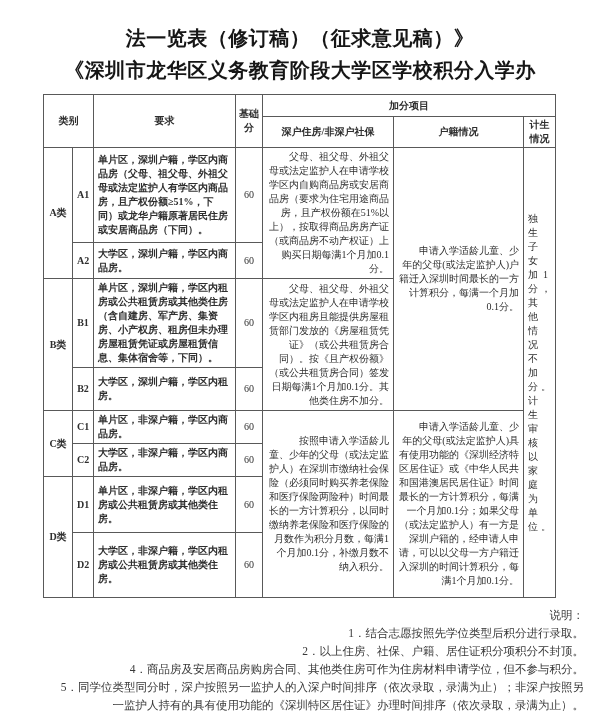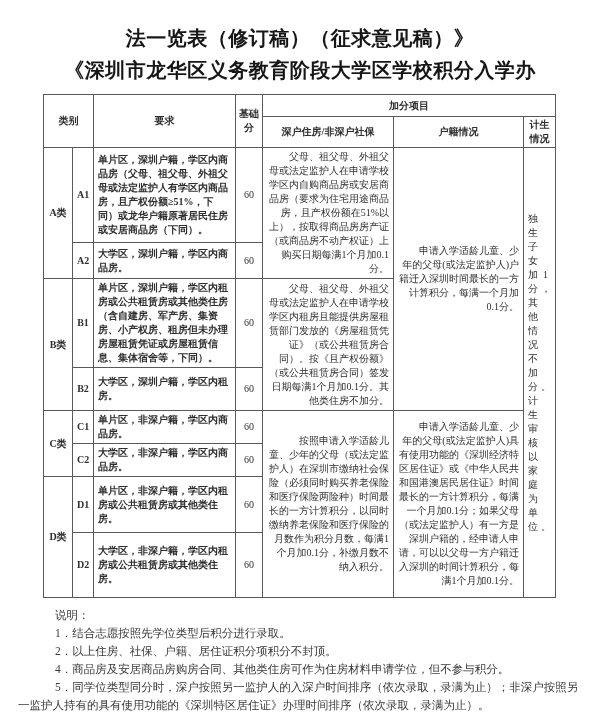--- a/index.html
+++ b/index.html
@@ -44,21 +44,21 @@
   }
   tr.r-h1{height:22px;} tr.r-h2{height:30px;}
   tr.r-a1{height:90px;} tr.r-a2{height:34px;}
   tr.r-b1{height:87px;} tr.r-b2{height:43px;}
   tr.r-c1{height:33px;} tr.r-c2{height:33px;}
   tr.r-d1{height:56px;} tr.r-d2{height:65px;}
   .notes{
     margin:8px 16px 0 18px;
     font-size:11.5px;line-height:18px;color:#383838;
   }
-  .notes p{margin:0;text-indent:37px;}
+  .notes p{margin:0;text-indent:37px;text-align:right;}
 </style>
 </head>
 <body>
 
 <div class="title">
   <div>法一览表（修订稿）（征求意见稿）》</div>
   <div>《深圳市龙华区义务教育阶段大学区学校积分入学办</div>
 </div>
 
 <table class="policy">

